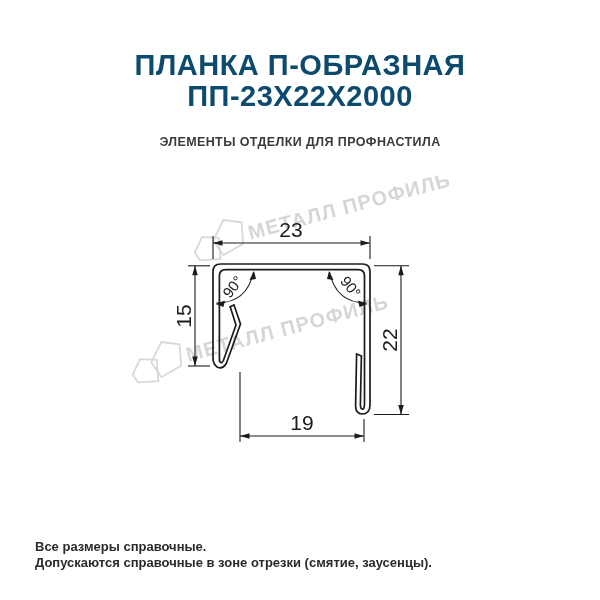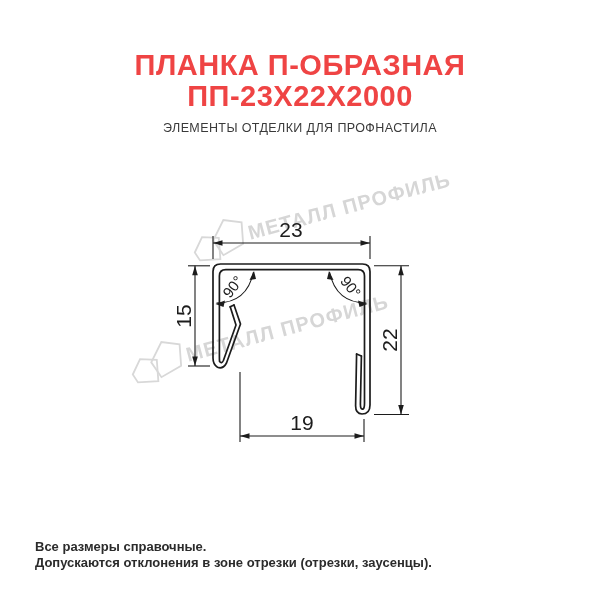--- a/index.html
+++ b/index.html
@@ -5,25 +5,25 @@
   html,body{margin:0;padding:0;}
   body{
     width:600px;height:600px;position:relative;overflow:hidden;
     background:#ffffff;
     font-family:"Liberation Sans", sans-serif;
   }
   .header{
     position:absolute;top:50px;left:0;width:600px;text-align:center;
   }
   .title{
-    font-weight:bold;color:#ef4444;font-size:29px;line-height:31px;
+    font-weight:bold;color:#0c4a6e;font-size:29px;line-height:31px;
     letter-spacing:0.5px;
   }
   .subtitle{
-    margin-top:9px;font-weight:normal;color:#3a3a3a;font-size:12.5px;
+    margin-top:23px;font-weight:bold;color:#3a3a3a;font-size:12.5px;
     letter-spacing:0.4px;
   }
   .drawing-svg{position:absolute;left:0;top:0;width:600px;height:600px;}
   .footer{
     position:absolute;left:35px;top:539px;width:540px;
     font-size:13px;line-height:15.5px;color:#2b2b2b;font-weight:bold;
   }
   .wm-text{
     font-weight:bold;font-size:20px;letter-spacing:1.2px;
   }
@@ -143,14 +143,14 @@
     <g fill="#1c1c1c" stroke="none">
       <polygon points="367.5,304 358,300.5 359.5,307"></polygon>
       <polygon points="329,271 333.5,280 327,279"></polygon>
     </g>
     <text class="ang-label" x="350.5" y="292" text-anchor="middle" transform="rotate(52 350.5 287)">90°</text>
   </g>
 </svg>
 
 <div class="footer">
   <div>Все размеры справочные.</div>
-  <div>Допускаются отклонения в зоне отрезки (отрезки, заусенцы).</div>
+  <div>Допускаются справочные в зоне отрезки (смятие, заусенцы).</div>
 </div>
 
 </body></html>

